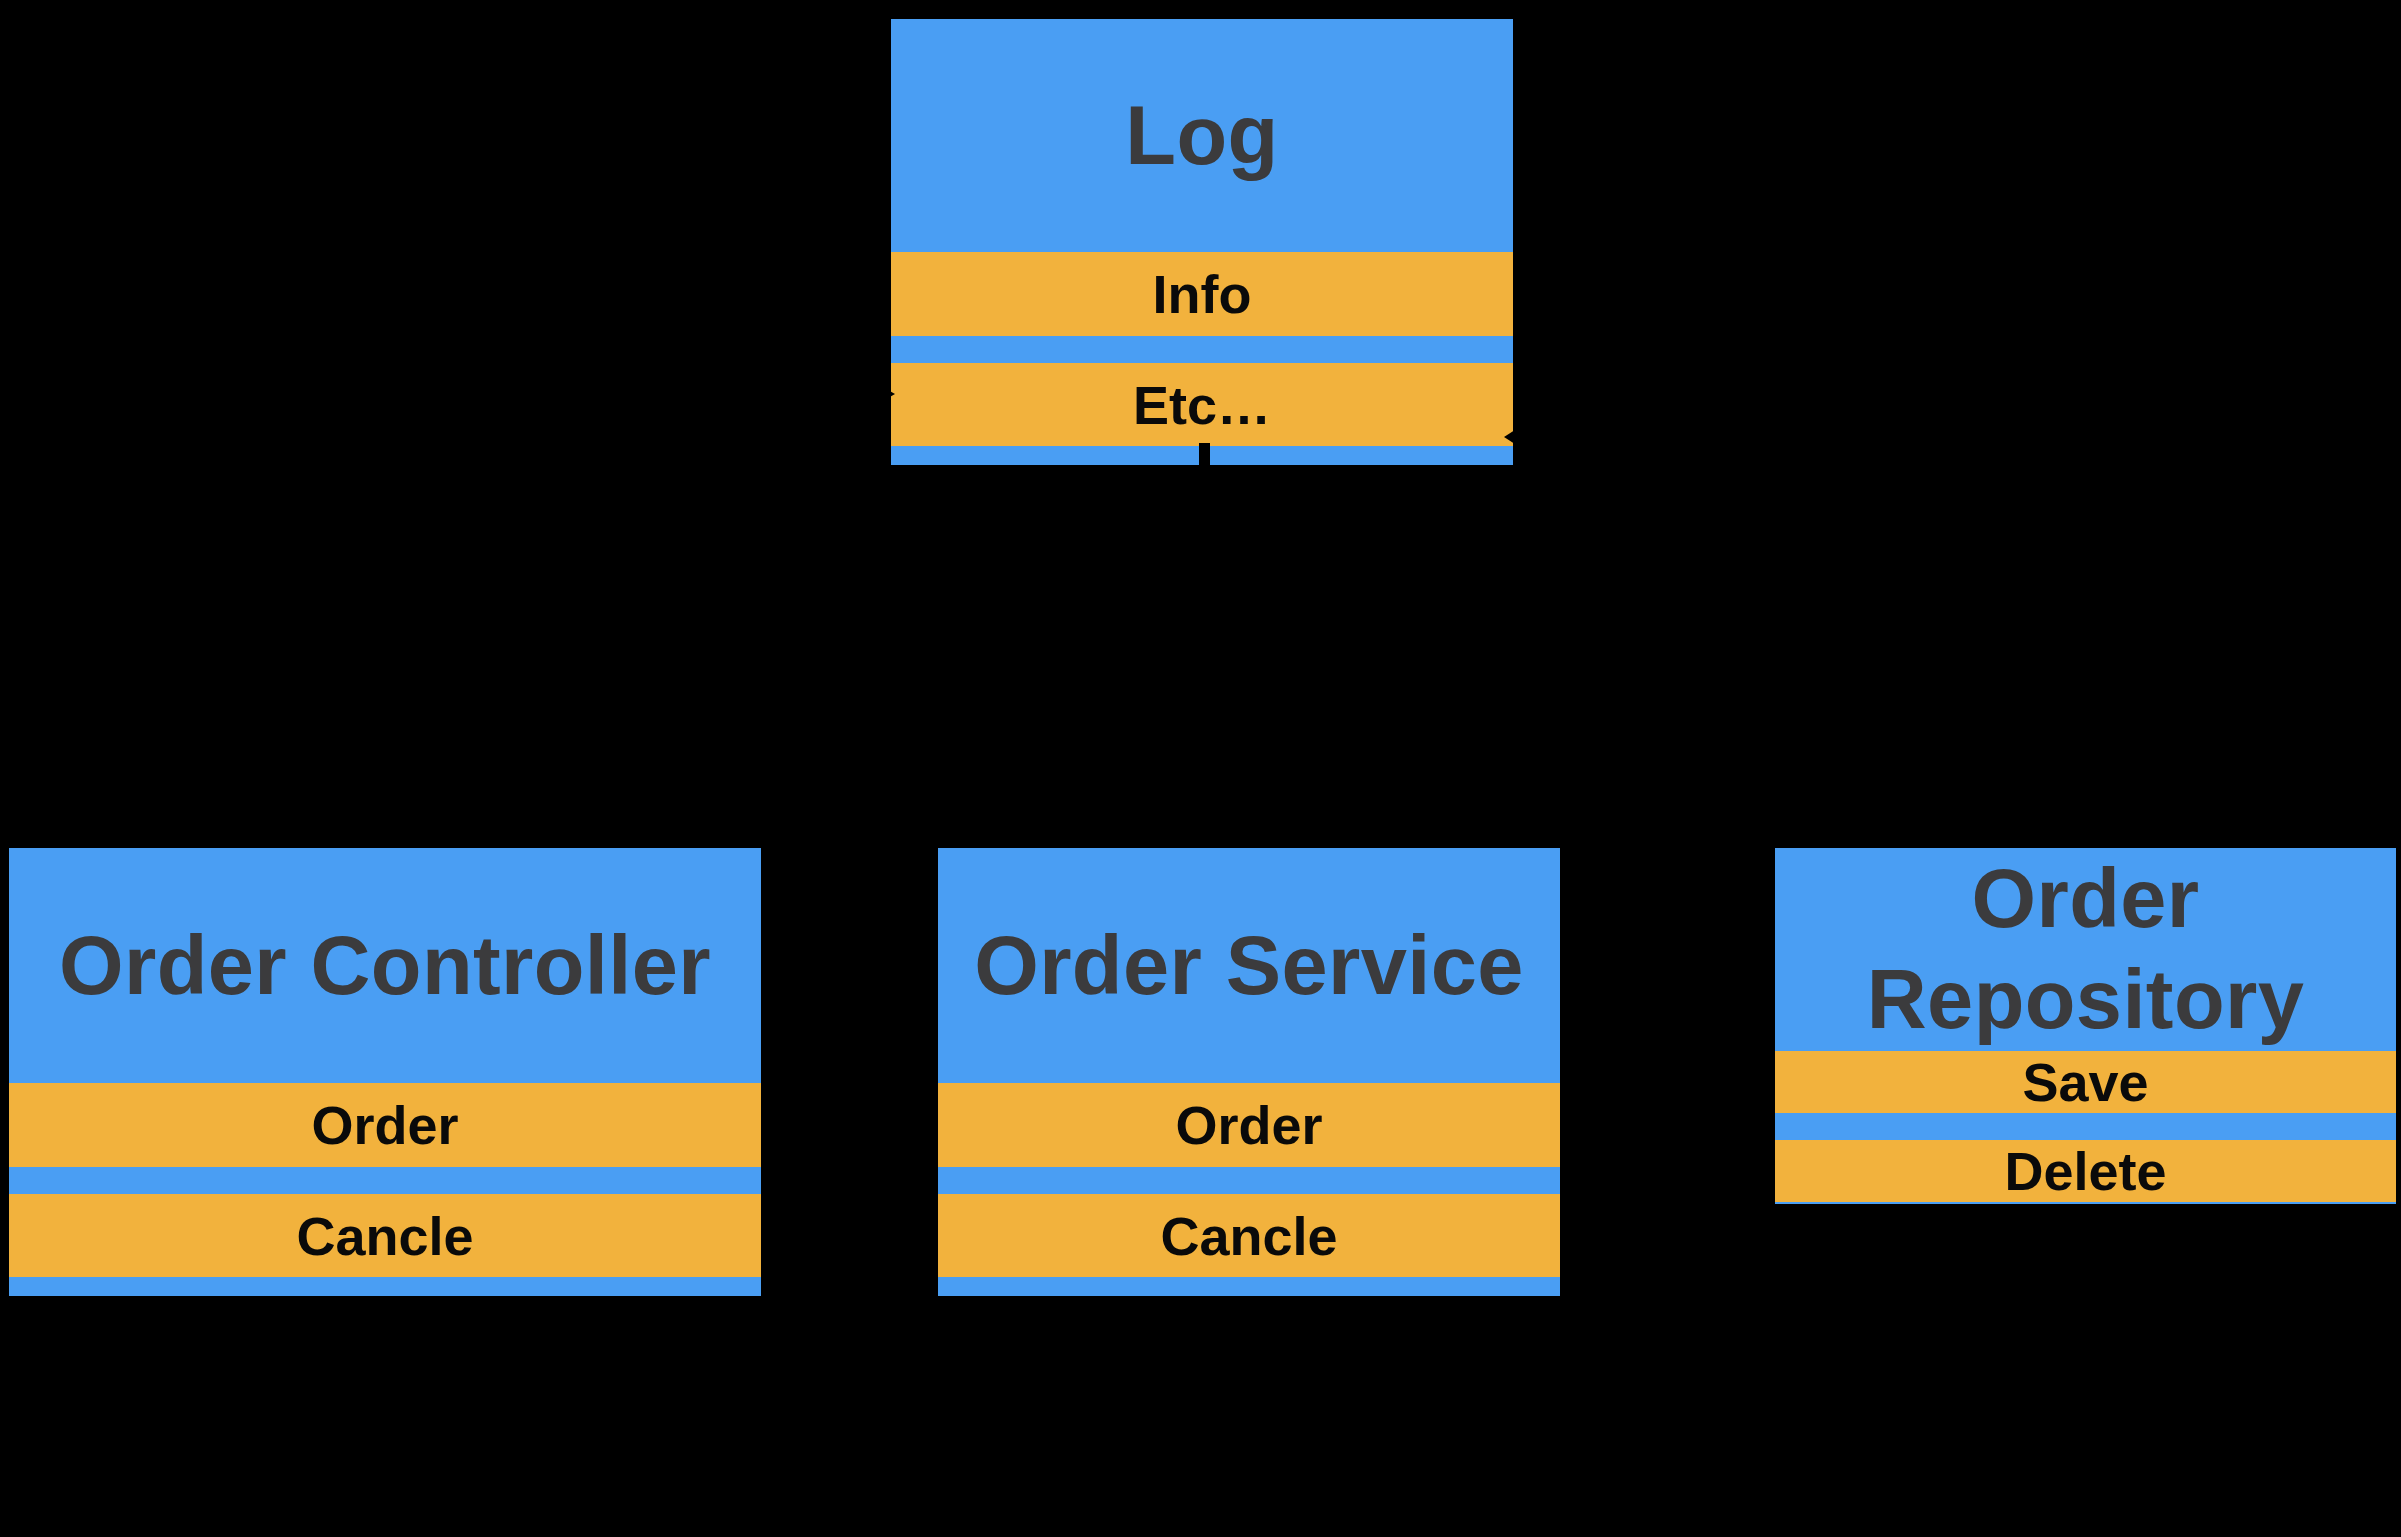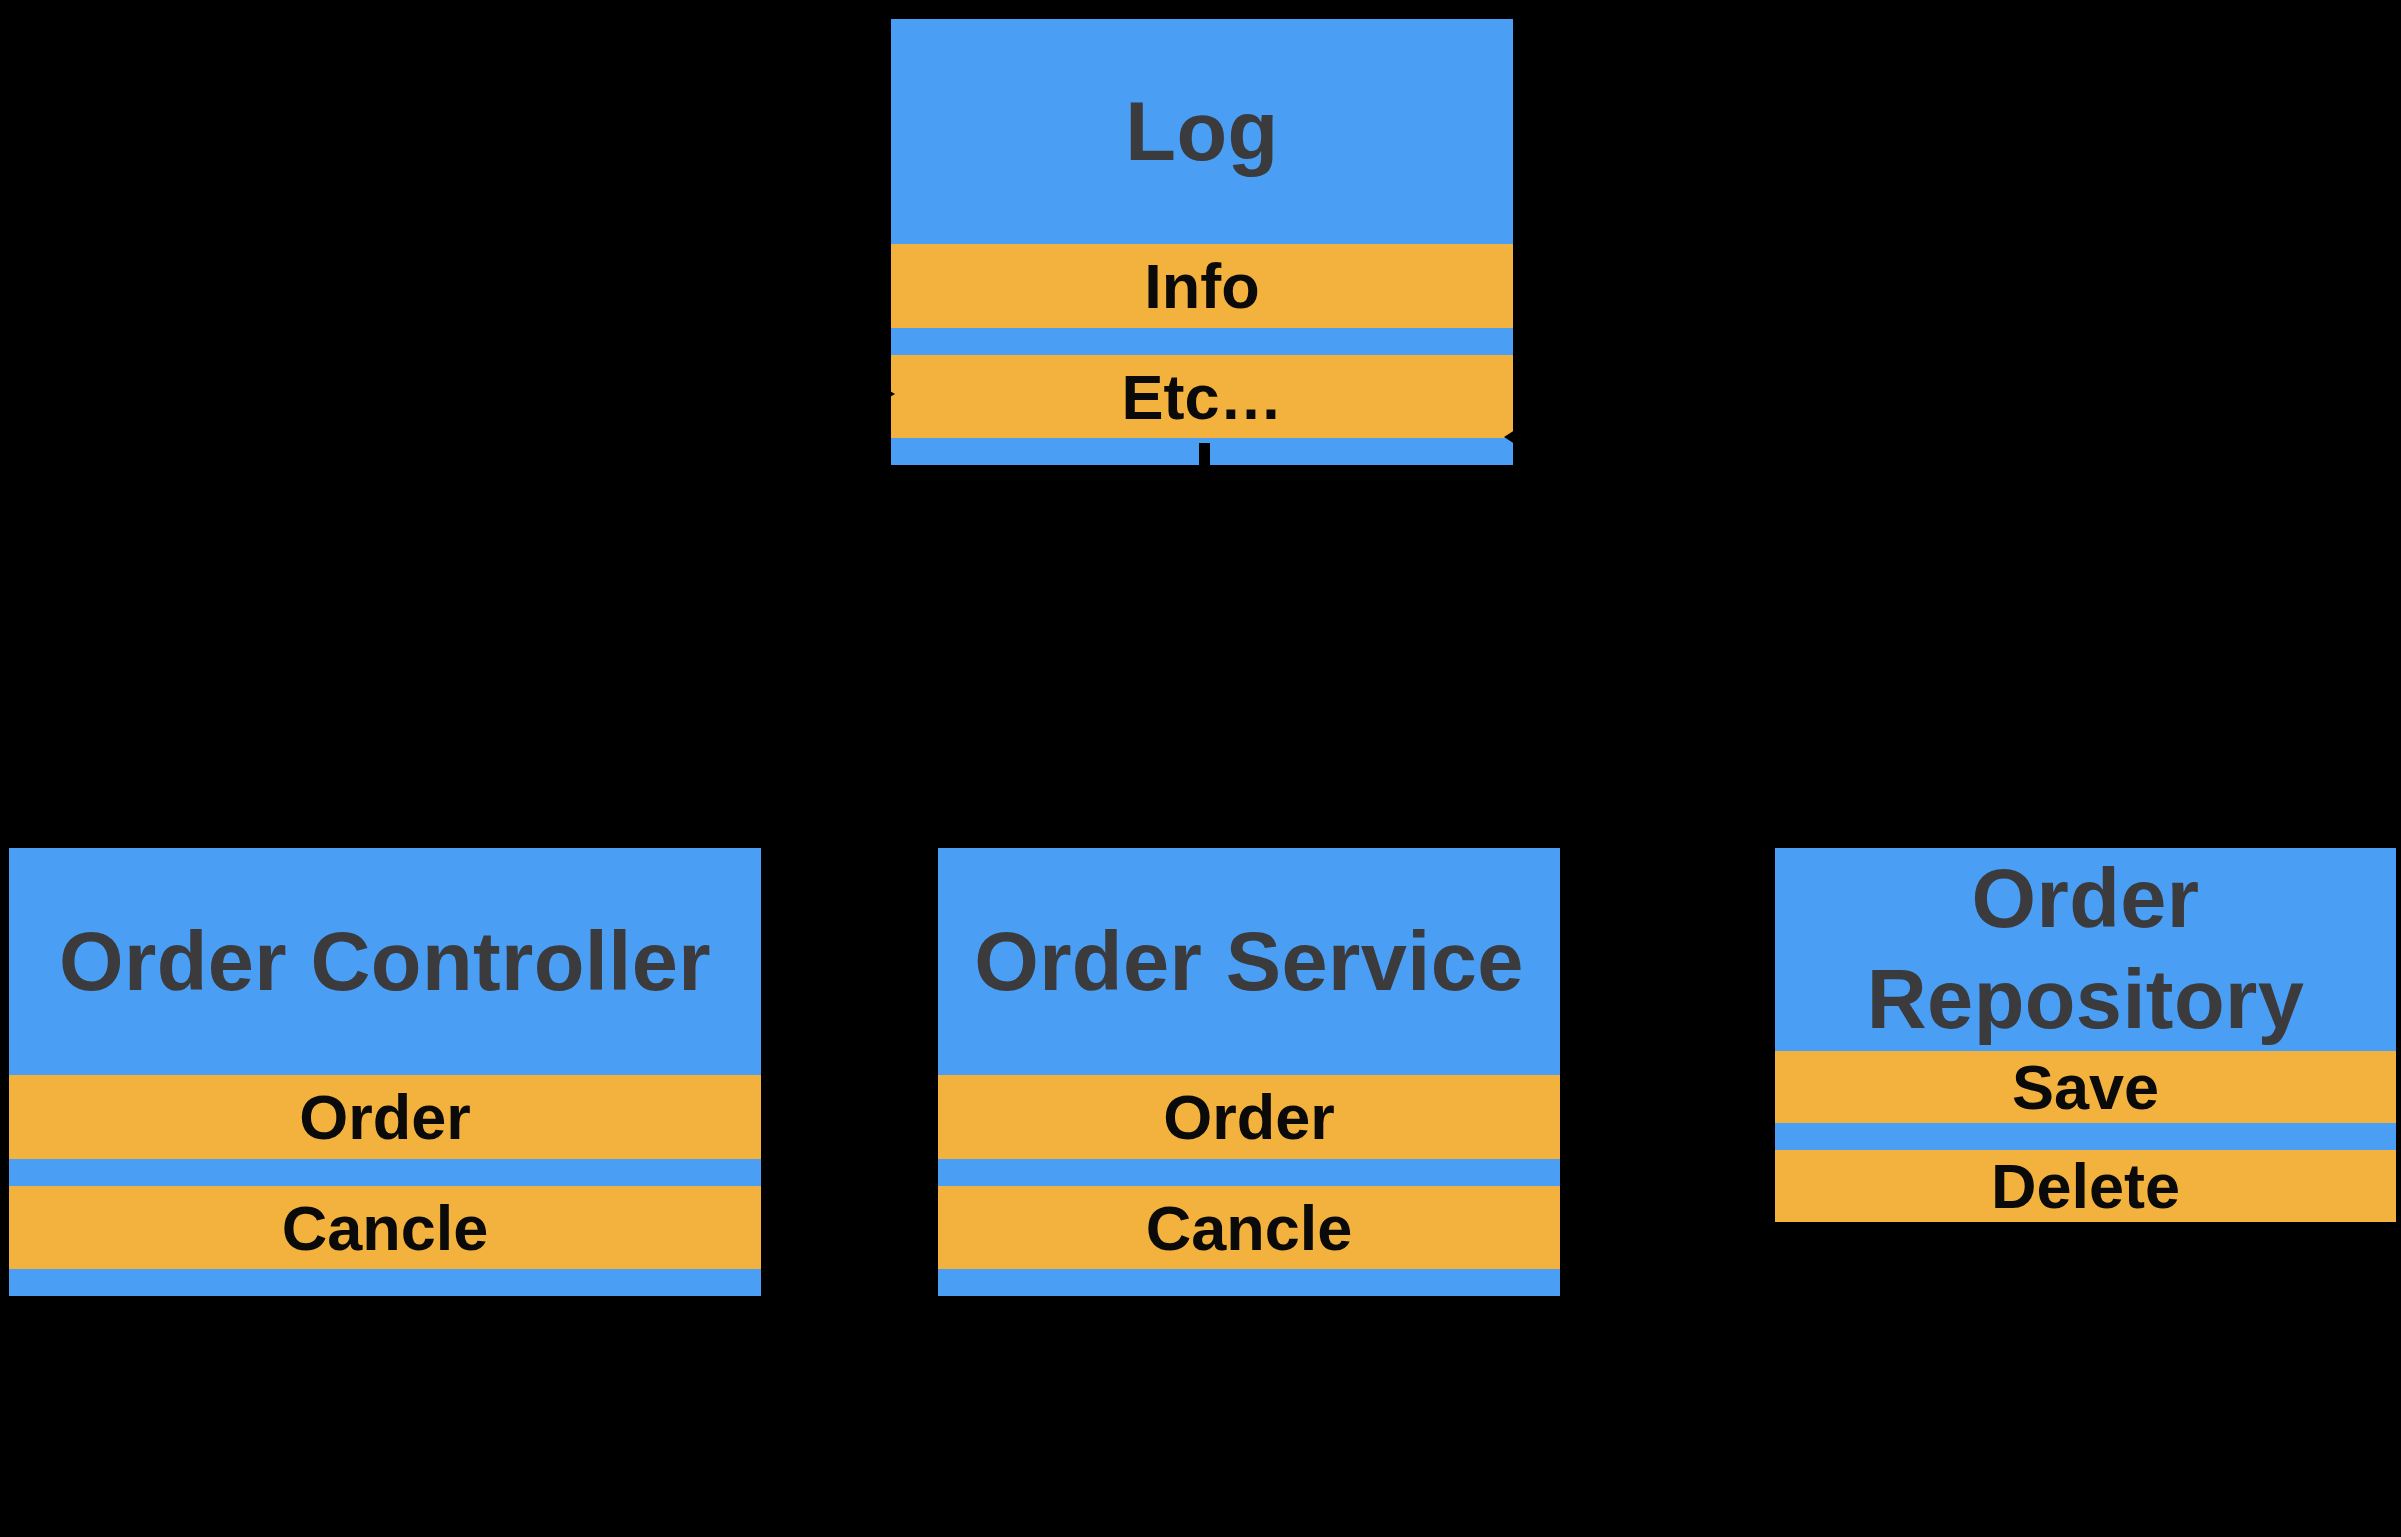--- a/index.html
+++ b/index.html
@@ -17,21 +17,21 @@
     font-family:"Liberation Sans","DejaVu Sans",sans-serif;
     position:relative;
   }
   .stage{position:absolute;inset:0;}
 
   .uml-box{
     position:absolute;
     background:var(--box-fill);
     display:flex;
     flex-direction:column;
-    padding-bottom:27px; 
+    padding-bottom:19px; 
   }
   .box-header{
     flex:1;
     display:flex;
     align-items:center;
     justify-content:center;
     text-align:center;
   }
   .box-title{
     color:var(--title-text);
@@ -46,21 +46,21 @@
     display:flex;
     align-items:center;
     justify-content:center;
   }
   .box-row.second{
     height:83px;
     margin-top:27px; 
   }
   .row-label{
     color:var(--row-text);
-    font-size:63px;
+    font-size:54px;
     font-weight:700;
   }
 
   
   .box-log{left:891px;top:19.3px;width:622px;height:446px;}
   .box-controller{left:9px;top:848px;width:752px;height:448px;}
   .box-service{left:938px;top:848px;width:622px;height:448px;}
   .box-repository{left:1775px;top:848px;width:621px;height:356px;}
 
   

